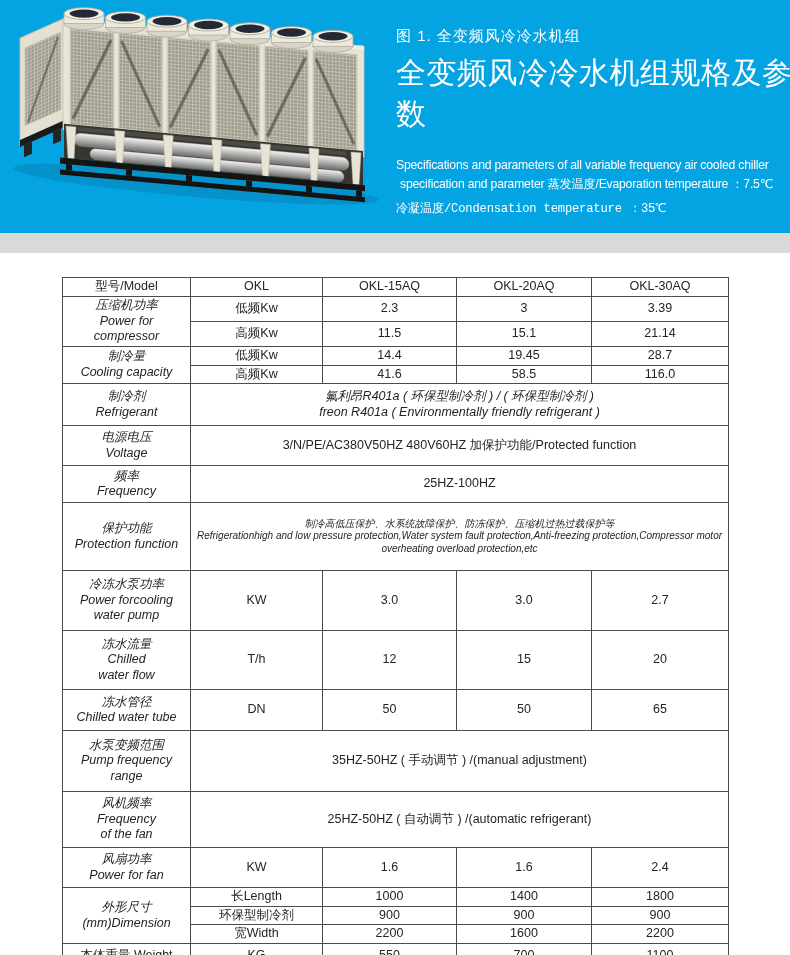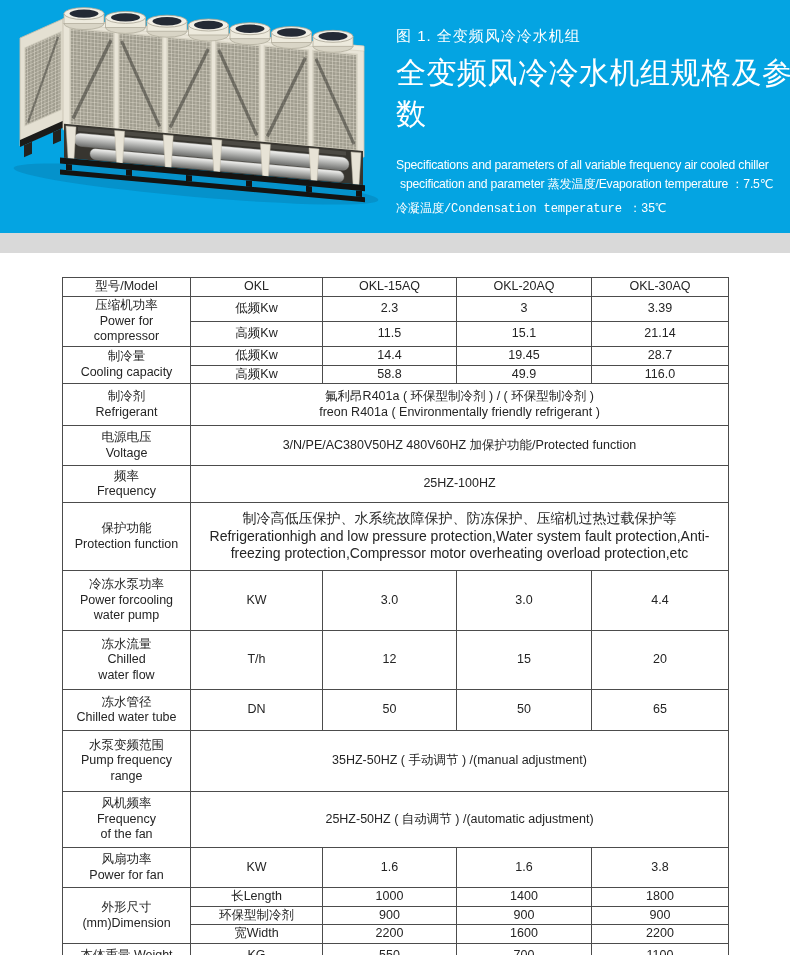--- a/index.html
+++ b/index.html
@@ -15,22 +15,22 @@
   .title-zh{ margin-top:9px; font-size:30px; letter-spacing:0.5px; }
   .sub     { margin-top:22px; font-size:12.2px; letter-spacing:-0.2px; line-height:1.35; }
   .sub-2   { margin-top:2px; padding-left:4px; }
   .sub-3   { margin-top:9px;font-family:Liberation Mono, monospace; }
 
   .gray-band { width:790px; height:20px; background:#d9d9d9; }
 
   table.spec { border-collapse:collapse; table-layout:fixed; width:666px; margin:24px 0 0 62px;
                font-size:12.5px; text-align:center; color:#242424; }
   table.spec td { border:1px solid #4c4c4c; padding:1px 5px; line-height:1.25; vertical-align:middle; }
-  .pre { white-space:pre-line; }
-  .prot { font-size:14px;margin-left:28px; }
+  .pre { white-space:pre-line;font-style:italic; }
+  .prot { font-size:10px;margin-left:28px; }
 
   tr.r-model {height:19px} tr.r-sub {height:17px} tr.r-refrig {height:42px}
   tr.r-volt {height:40px}  tr.r-freq {height:37px} tr.r-prot {height:68px}
   tr.r-pumpp {height:60px} tr.r-flow {height:59px} tr.r-tube {height:41px}
   tr.r-pfreq {height:61px} tr.r-ffreq {height:56px} tr.r-fanp {height:40px}
   tr.r-dim {height:18px}   tr.r-wt {height:25px}
 </style>
 </head>
 <body>
 
@@ -195,22 +195,22 @@
       <tr class="r-sub">
         <td rowspan="2" class="pre">制冷量
 Cooling capacity</td>
         <td>低频Kw</td>
         <td>14.4</td>
         <td>19.45</td>
         <td>28.7</td>
       </tr>
       <tr class="r-sub">
         <td>高频Kw</td>
-        <td>58.8</td>
-        <td>49.9</td>
+        <td>41.6</td>
+        <td>58.5</td>
         <td>116.0</td>
       </tr>
 
       <tr class="r-refrig">
         <td class="pre">制冷剂
 Refrigerant</td>
         <td colspan="4" class="pre">氟利昂R401a ( 环保型制冷剂 ) / ( 环保型制冷剂 )
 freon R401a ( Environmentally friendly refrigerant )</td>
       </tr>
 
@@ -233,21 +233,21 @@
 Refrigerationhigh and low pressure protection,Water system fault protection,Anti-freezing protection,Compressor motor overheating overload protection,etc</td>
       </tr>
 
       <tr class="r-pumpp">
         <td class="pre">冷冻水泵功率
 Power forcooling
 water pump</td>
         <td>KW</td>
         <td>3.0</td>
         <td>3.0</td>
-        <td>4.4</td>
+        <td>2.7</td>
       </tr>
 
       <tr class="r-flow">
         <td class="pre">冻水流量
 Chilled
 water flow</td>
         <td>T/h</td>
         <td>12</td>
         <td>15</td>
         <td>20</td>
@@ -266,30 +266,30 @@
         <td class="pre">水泵变频范围
 Pump frequency
 range</td>
         <td colspan="4">35HZ-50HZ ( 手动调节 ) /(manual adjustment)</td>
       </tr>
 
       <tr class="r-ffreq">
         <td class="pre">风机频率
 Frequency
 of the fan</td>
-        <td colspan="4">25HZ-50HZ ( 自动调节 ) /(automatic adjustment)</td>
+        <td colspan="4">25HZ-50HZ ( 自动调节 ) /(automatic refrigerant)</td>
       </tr>
 
       <tr class="r-fanp">
         <td class="pre">风扇功率
 Power for fan</td>
         <td>KW</td>
         <td>1.6</td>
         <td>1.6</td>
-        <td>3.8</td>
+        <td>2.4</td>
       </tr>
 
       <tr class="r-dim">
         <td rowspan="3" class="pre">外形尺寸
 (mm)Dimension</td>
         <td>长Length</td>
         <td>1000</td>
         <td>1400</td>
         <td>1800</td>
       </tr>

